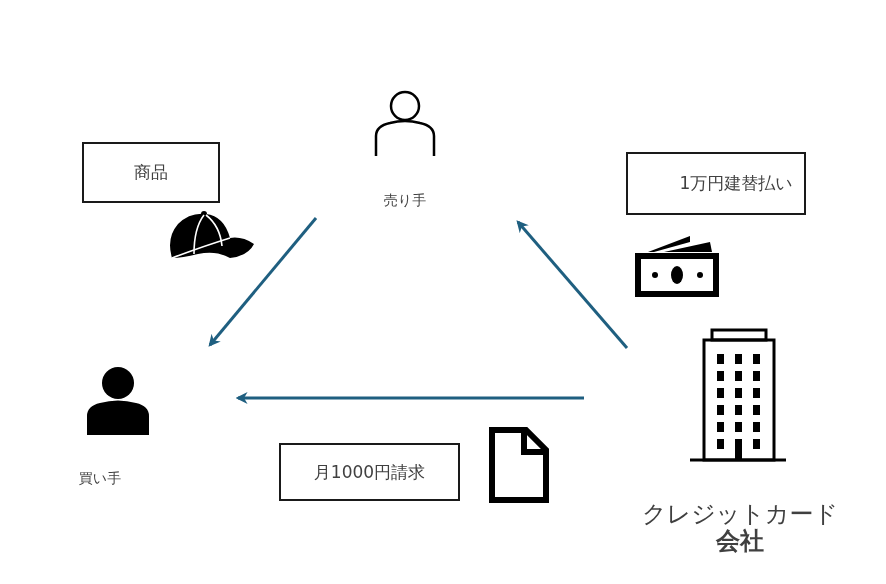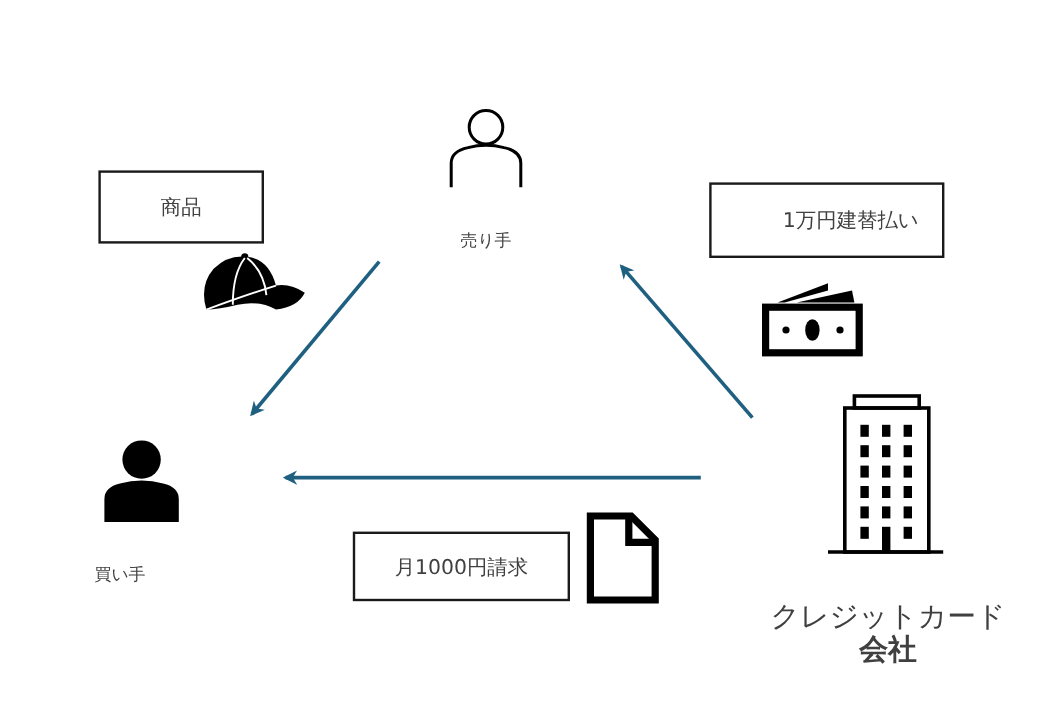--- a/index.html
+++ b/index.html
@@ -69,31 +69,31 @@
   <span>商品</span>
 </div>
 <svg width="86" height="50" style="left:168px;top:210px;" viewBox="0 0 86 50">
   <path d="M4,48 Q-2,28 10,14 Q22,2 38,4 Q56,6 62,28 Q74,26 86,34 Q80,46 62,48 Q48,40 30,44 Q14,48 4,48 Z" fill="#000"></path>
   <circle cx="36" cy="4" r="3" fill="#000"></circle>
   <path d="M36,5 Q26,18 26,44" fill="none" stroke="#fff" stroke-width="1.6"></path>
   <path d="M38,5 Q52,16 54,36" fill="none" stroke="#fff" stroke-width="1.6"></path>
   <path d="M4,48 Q36,36 62,28" fill="none" stroke="#fff" stroke-width="1.6"></path>
 </svg>
 
-<div class="box" style="left:591px;top:152px;width:196px;height:63px;padding-left:40px;">
+<div class="box" style="left:626px;top:152px;width:180px;height:63px;padding-left:40px;">
   <span>1万円建替払い</span>
 </div>
 <svg width="86" height="66" style="left:634px;top:230px;" viewBox="0 0 86 66">
   <path d="M14,22 L56,6 L56,12 L20,22 Z" fill="#000"></path>
   <path d="M30,22 L76,12 L78,22 Z" fill="#000"></path>
   <rect x="4" y="26" width="78" height="38" fill="none" stroke="#000" stroke-width="6"></rect>
   <ellipse cx="43" cy="45" rx="6" ry="9" fill="#000"></ellipse>
   <circle cx="21" cy="45" r="3" fill="#000"></circle>
   <circle cx="66" cy="45" r="3" fill="#000"></circle>
 </svg>
 
-<div class="box" style="left:279px;top:443px;width:181px;height:58px;margin-left:15px;">
+<div class="box" style="left:279px;top:443px;width:181px;height:58px;">
   <span>月1000円請求</span>
 </div>
 <svg width="64" height="78" style="left:488px;top:426px;" viewBox="0 0 64 78">
   <path d="M4,4 L38,4 L58,24 L58,74 L4,74 Z" fill="none" stroke="#000" stroke-width="6" stroke-linejoin="miter"></path>
   <path d="M36,4 L36,26 L58,26" fill="none" stroke="#000" stroke-width="6"></path>
 </svg>
 
 </body></html>

